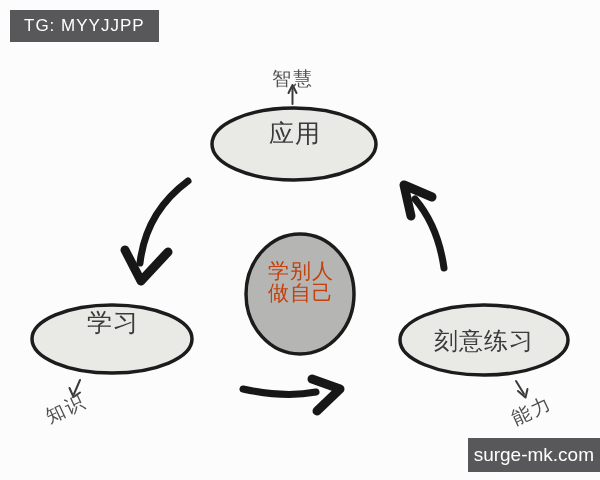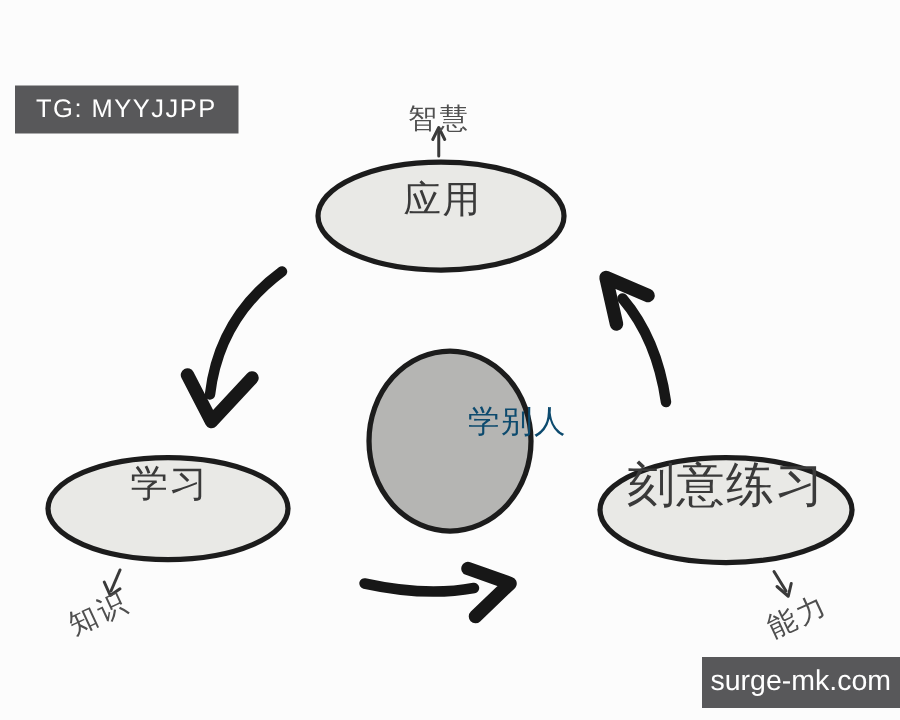--- a/index.html
+++ b/index.html
@@ -44,39 +44,37 @@
   }
   .center-text {
     position: absolute;
     left: 301px;
     top: 282px;
     transform: translate(-50%, -50%);
     text-align: center;
     font-size: 21px;
     line-height: 22px;
     letter-spacing: 1px;
-    color: #0c4a6e;
+    color: #c2410c;
     font-weight: 500;
-    margin-left: 44px;
   }
   .badge {
     position: absolute;
     background: #58585a;
     color: #ffffff;
     display: flex;
     align-items: center;
   }
   .badge-tg {
     left: 10px;
     top: 10px;
     height: 32px;
     padding: 0 14px;
     font-size: 17px;
     letter-spacing: 1px;
-    margin-top: 47px;
   }
   .badge-site {
     right: 0;
     top: 438px;
     height: 34px;
     padding: 0 6px;
     font-size: 19px;
   }
 </style>
 </head>
@@ -124,25 +122,26 @@
   </svg>
 
   <div class="label outer-label" style="left:293px; top:79px;">智慧</div>
 
   <div class="label node-label" style="left:295px; top:133px;">应用</div>
 
   <div class="label node-label" style="left:113px; top:322px;">学习</div>
 
   <div class="label outer-label tilted" style="left:66px; top:409px;">知识</div>
 
-  <div class="label node-label" style="left:484px; top:324px; font-size:32px;font-family:Liberation Serif, serif;">刻意练习</div>
+  <div class="label node-label" style="left:484px; top:341px; font-size:24px;font-family:Liberation Serif, serif;">刻意练习</div>
 
   <div class="label outer-label tilted" style="left:532px; top:411px;">能力</div>
 
   <div class="center-text">
     <div>学别人</div>
+    <div>做自己</div>
   </div>
 
   <div class="badge badge-tg">TG: MYYJJPP</div>
 
   <div class="badge badge-site">surge-mk.com</div>
 
 </div>
 
 </body></html>

